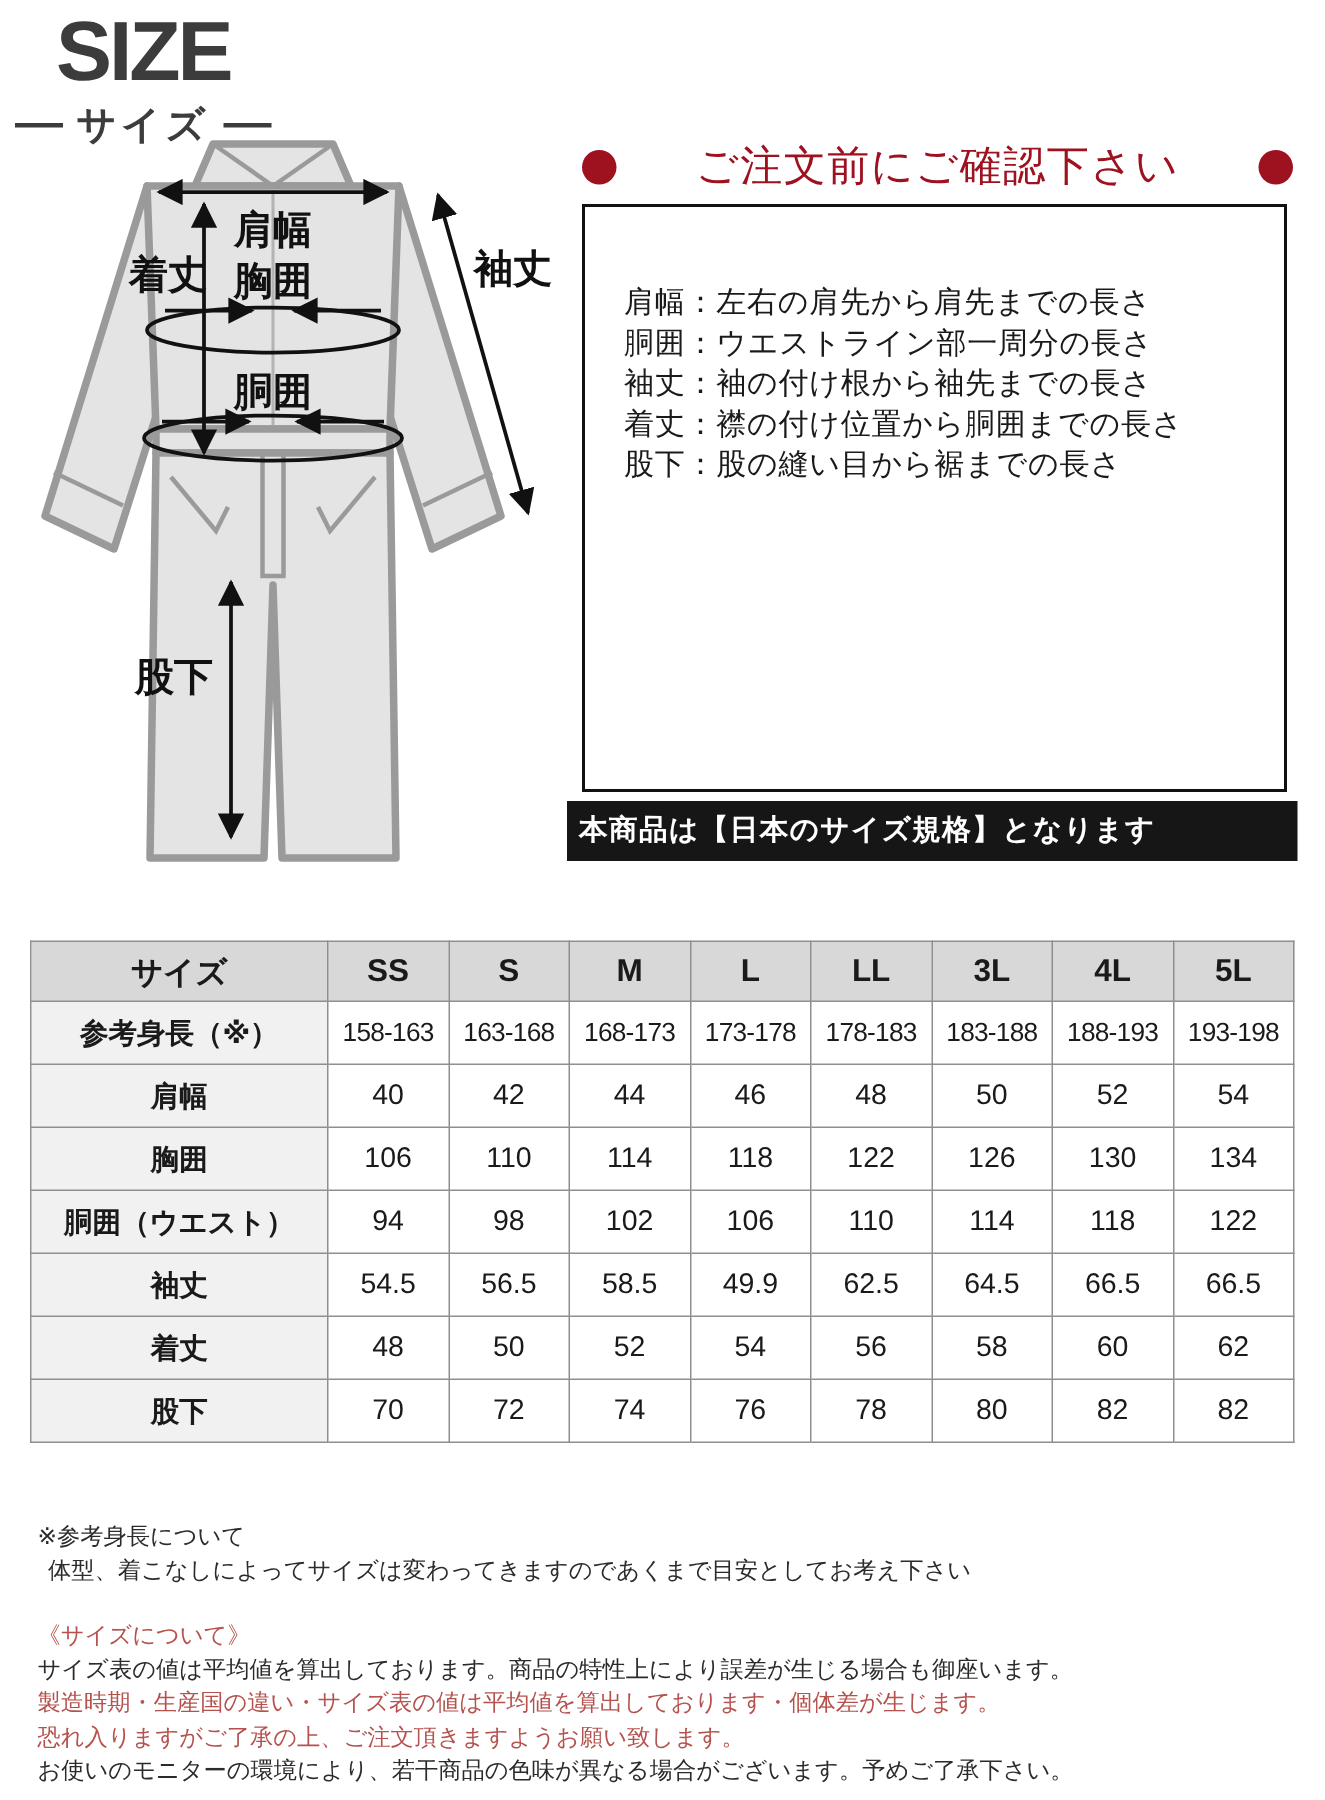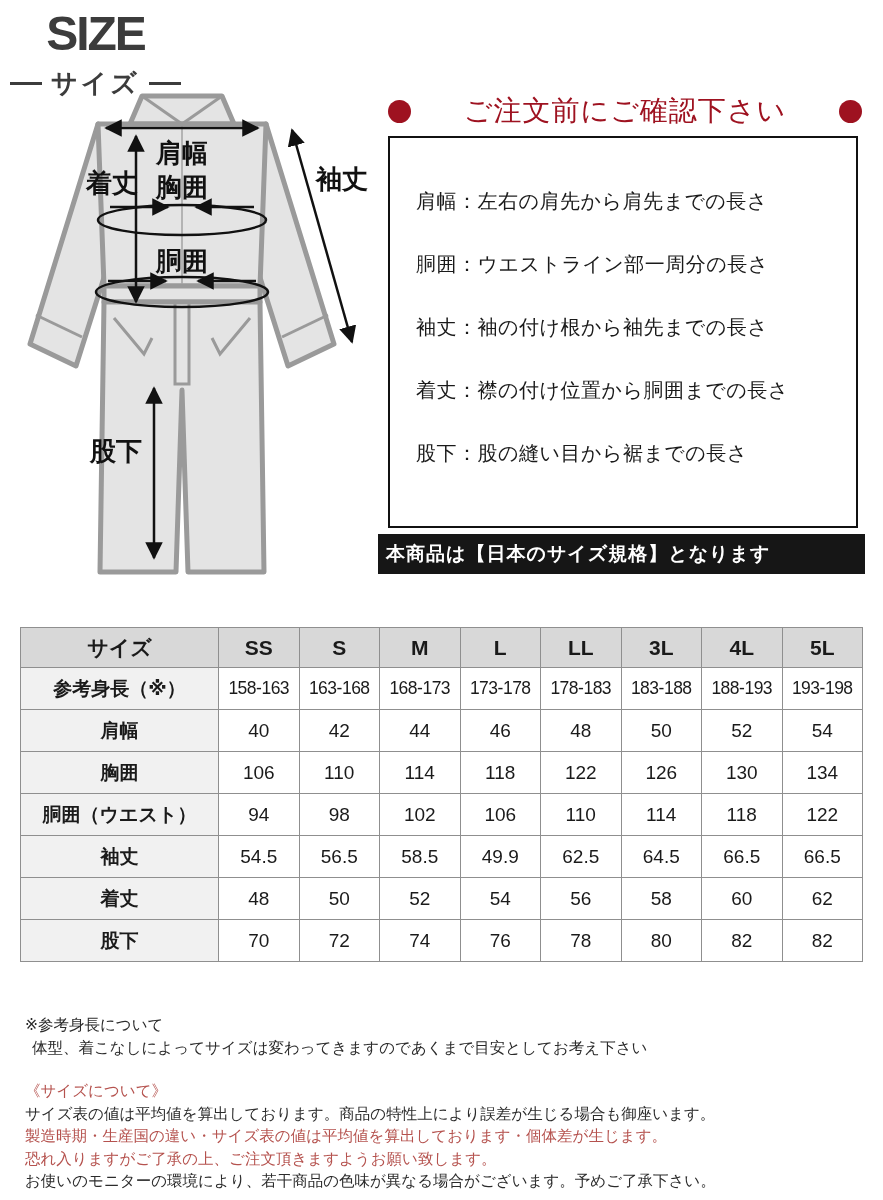--- a/index.html
+++ b/index.html
@@ -2,37 +2,37 @@
 <html lang="ja"><head>
 <meta charset="utf-8">
 <style>
   html,body{margin:0;padding:0;background:#ffffff;}
   body{
     width:883px;height:1200px;position:relative;overflow:hidden;
     font-family:"Liberation Sans","DejaVu Sans",sans-serif;color:#1a1a1a;
   }
   
   .brand{position:absolute;left:8px;top:6px;width:175px;text-align:center;}
-  .brand-title{font-size:48px;line-height:56px;font-weight:bold;letter-spacing:-2px;color:#3c3c3c;}
+  .brand-title{font-size:56px;line-height:56px;font-weight:bold;letter-spacing:-2px;color:#3c3c3c;}
   .brand-sub{margin-top:4px;display:flex;align-items:center;justify-content:center;gap:9px;}
   .brand-sub .dash{width:32px;height:3px;background:#3c3c3c;}
   .brand-sub .sub-text{font-size:26px;font-weight:bold;color:#3c3c3c;letter-spacing:3px;}
   
   .diagram{position:absolute;left:12px;top:80px;width:370px;height:530px;}
   .garment{fill:#e4e4e4;stroke:#9a9a9a;stroke-width:5;stroke-linejoin:round;}
   .thinline{fill:none;stroke:#9a9a9a;stroke-width:3;}
   .zip{stroke:#b3b3b3;stroke-width:2;}
   .anno{stroke:#111;stroke-width:2.5;fill:none;}
   .anno-label{font:bold 26px "Liberation Sans","DejaVu Sans",sans-serif;fill:#111;}
   
   .confirm-header{position:absolute;left:388px;top:92px;width:474px;display:flex;align-items:center;justify-content:space-between;}
   .confirm-title{font-size:28px;font-weight:normal;color:#9e1220;letter-spacing:1px;}
   .red-dot{width:23px;height:23px;border-radius:50%;background:#9e1220;}
   .confirm-box{position:absolute;left:388px;top:136px;width:470px;height:392px;border:2px solid #111;background:#fff;
-    box-sizing:border-box;display:flex;flex-direction:column;gap:36px;padding:50px 0 0 26px;}
+    box-sizing:border-box;display:flex;flex-direction:column;padding:50px 0 0 26px;}
   .def-line{font-size:20px;color:#1a1a1a;letter-spacing:.5px;}
   .notice-bar{position:absolute;left:378px;top:534px;width:487px;height:40px;background:#161616;color:#ffffff;
     box-sizing:border-box;font-size:19px;font-weight:bold;line-height:40px;padding-left:8px;letter-spacing:1px;}
   
   .size-table{position:absolute;left:20px;top:627px;width:843px;border-collapse:collapse;table-layout:fixed;}
   .size-table col.lbl{width:198px;}
   .size-table th,.size-table td{border:1.5px solid #8f8f8f;text-align:center;vertical-align:middle;padding:0;}
   .size-table thead th{background:#d8d8d8;height:39px;font-size:21px;font-weight:bold;}
   .size-table tbody th{background:#f1f1f1;height:41px;font-size:19px;font-weight:bold;}
   .size-table tbody td{background:#ffffff;height:41px;font-size:19px;}

